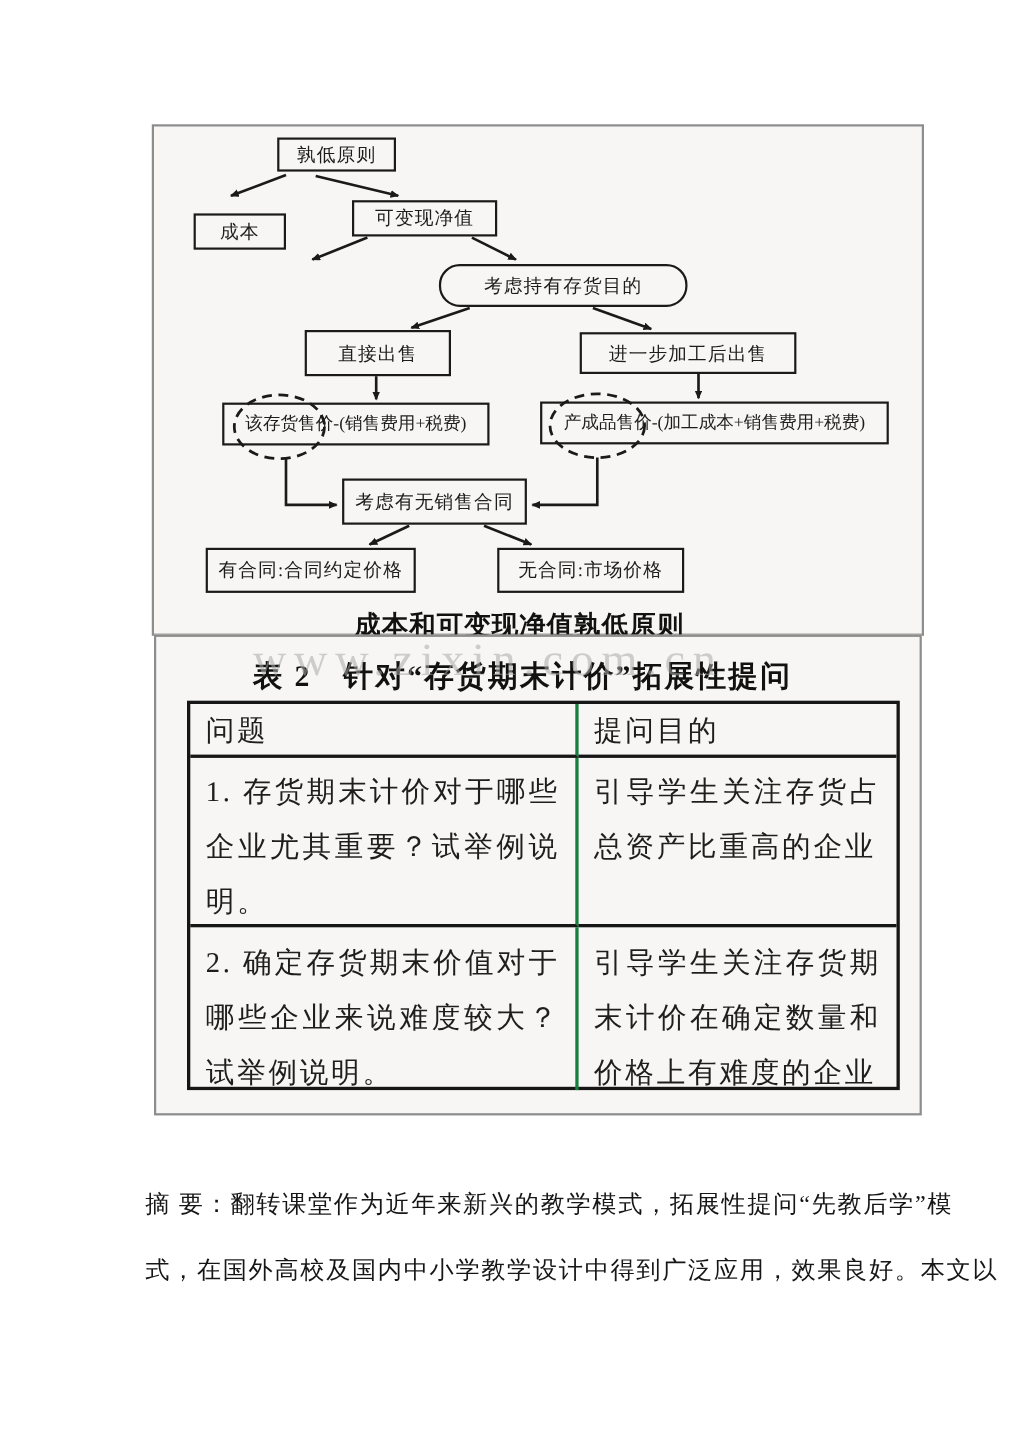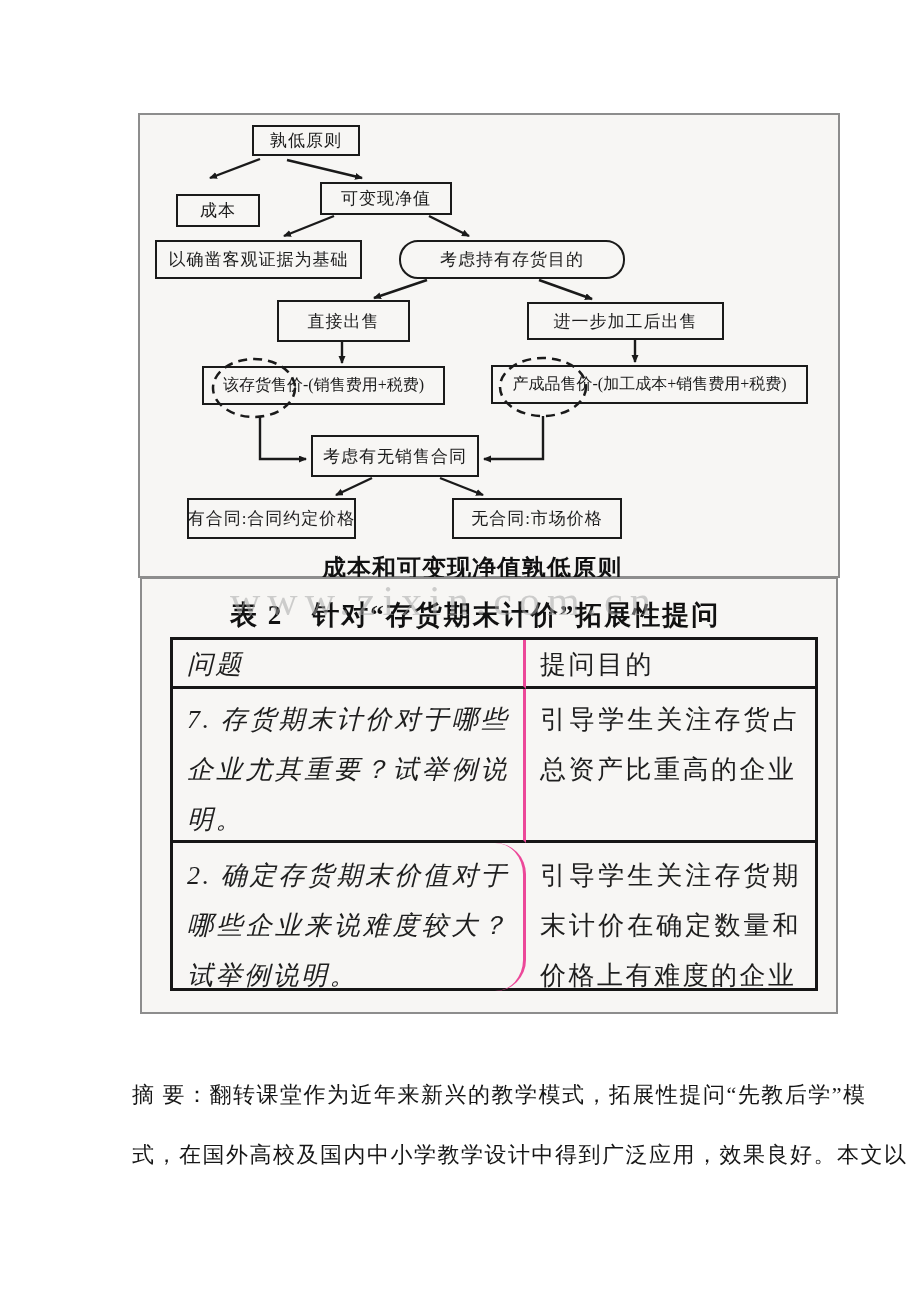--- a/index.html
+++ b/index.html
@@ -44,21 +44,21 @@
   #n-principle          { left: 112px; top: 10px;  width: 108px; height: 31px; }
   #n-cost               { left: 36px;  top: 67px;  width: 84px;  height: 33px; margin-top: 12px; }
   #n-nrv                { left: 180px; top: 67px;  width: 132px; height: 33px; }
   #n-evidence           { left: 15px;  top: 125px; width: 207px; height: 39px; }
   #n-purpose            { left: 259px; top: 125px; width: 226px; height: 39px; border-radius: 19px; }
   #n-direct-sale        { left: 137px; top: 185px; width: 133px; height: 42px; }
   #n-further-processing { left: 387px; top: 187px; width: 197px; height: 38px; }
   #n-inventory-price    { left: 62px;  top: 251px; width: 243px; height: 39px; }
   #n-finished-price     { left: 351px; top: 250px; width: 317px; height: 39px; }
   #n-contract-check     { left: 171px; top: 320px; width: 168px; height: 42px; }
-  #n-with-contract      { left: 47px;  top: 383px; width: 169px; height: 41px; }
+  #n-with-contract      { left: 47px;  top: 383px; width: 191px; height: 41px; }
   #n-without-contract   { left: 312px; top: 383px; width: 170px; height: 41px; }
 
   
   #tbl-watermark {
     position: absolute;
     left: 88px; top: -2px;
     font-size: 42px;
     letter-spacing: 7px;
     color: rgba(170,170,170,0.55);
     z-index: 3;
@@ -88,24 +88,24 @@
   .t-cell {
     padding: 2px 14px 0 14px;
     font-size: 26px;
     line-height: 49px;
     letter-spacing: 2.5px;
     color: #1e1e1e;
     text-align: justify;
     word-break: break-all;
     overflow: hidden;
   }
-  .t-cell.col1 { border-right: 3px solid #ec4899; font-style: italic; }
+  .t-cell.col1 { border-right: 3px solid #15803d; }
   .t-cell.hdr  { border-bottom: 3px solid #161616; line-height: 45px; }
   .t-cell.r1   { border-bottom: 3px solid #161616; padding-top: 6px; line-height: 50px; }
-  .t-cell.r2   { padding-top: 8px; line-height: 50px; border-radius: 31px; }
+  .t-cell.r2   { padding-top: 8px; line-height: 50px; }
 
   
   .abstract-line {
     position: absolute;
     left: 132px;
     width: 660px;
     font-size: 22px;
     letter-spacing: 1.5px;
     color: #161616;
     text-align: justify;
@@ -145,42 +145,41 @@
     <path d="M120,302 L120,344 L166,344" fill="none" stroke="#1a1a1a" stroke-width="2.4" marker-end="url(#ah)"></path>
     <path d="M403,301 L403,344 L344,344" fill="none" stroke="#1a1a1a" stroke-width="2.4" marker-end="url(#ah)"></path>
 
     <line x1="232" y1="363" x2="196" y2="380" stroke="#1a1a1a" stroke-width="2.4" marker-end="url(#ah)"></line>
     <line x1="300" y1="363" x2="343" y2="380" stroke="#1a1a1a" stroke-width="2.4" marker-end="url(#ah)"></line>
   </svg>
 
   <div class="fc-node" id="n-principle">孰低原则</div>
   <div class="fc-node" id="n-cost">成本</div>
   <div class="fc-node" id="n-nrv">可变现净值</div>
-  <div class="fc-node" id="n-evidence">以确凿客观证据为基础</div>
   <div class="fc-node" id="n-purpose">考虑持有存货目的</div>
   <div class="fc-node" id="n-direct-sale">直接出售</div>
   <div class="fc-node small-text" id="n-inventory-price">该存货售价-(销售费用+税费)</div>
   <div class="fc-node" id="n-further-processing">进一步加工后出售</div>
   <div class="fc-node" id="n-contract-check">考虑有无销售合同</div>
   <div class="fc-node small-text" id="n-finished-price">产成品售价-(加工成本+销售费用+税费)</div>
   <div class="fc-node" id="n-with-contract">有合同:合同约定价格</div>
   <div class="fc-node" id="n-without-contract">无合同:市场价格</div>
 
   <div id="fc-caption">成本和可变现净值孰低原则图</div>
 </div>
 
 <div class="scan-frame" id="table-frame">
   <div id="tbl-watermark">www.zixin.com.cn</div>
   <div id="tbl-title">表 2　针对“存货期末计价”拓展性提问</div>
 
   <div id="inner-table">
     <div class="t-cell col1 hdr">问题</div>
     <div class="t-cell hdr">提问目的</div>
 
-    <div class="t-cell col1 r1">7. 存货期末计价对于哪些企业尤其重要？试举例说明。</div>
+    <div class="t-cell col1 r1">1. 存货期末计价对于哪些企业尤其重要？试举例说明。</div>
     <div class="t-cell r1">引导学生关注存货占总资产比重高的企业</div>
 
     <div class="t-cell col1 r2">2. 确定存货期末价值对于哪些企业来说难度较大？试举例说明。</div>
     <div class="t-cell r2">引导学生关注存货期末计价在确定数量和价格上有难度的企业</div>
   </div>
 </div>
 
 <div class="abstract-line" id="abstract-line-1">摘 要：翻转课堂作为近年来新兴的教学模式，拓展性提问“先教后学”模</div>
 <div class="abstract-line" id="abstract-line-2">式，在国外高校及国内中小学教学设计中得到广泛应用，效果良好。本文以</div>
 

